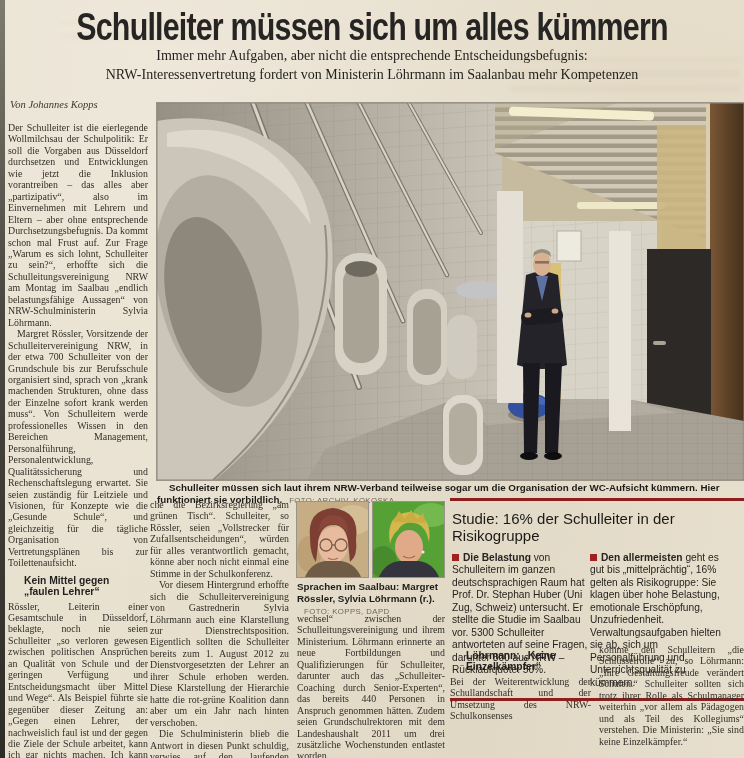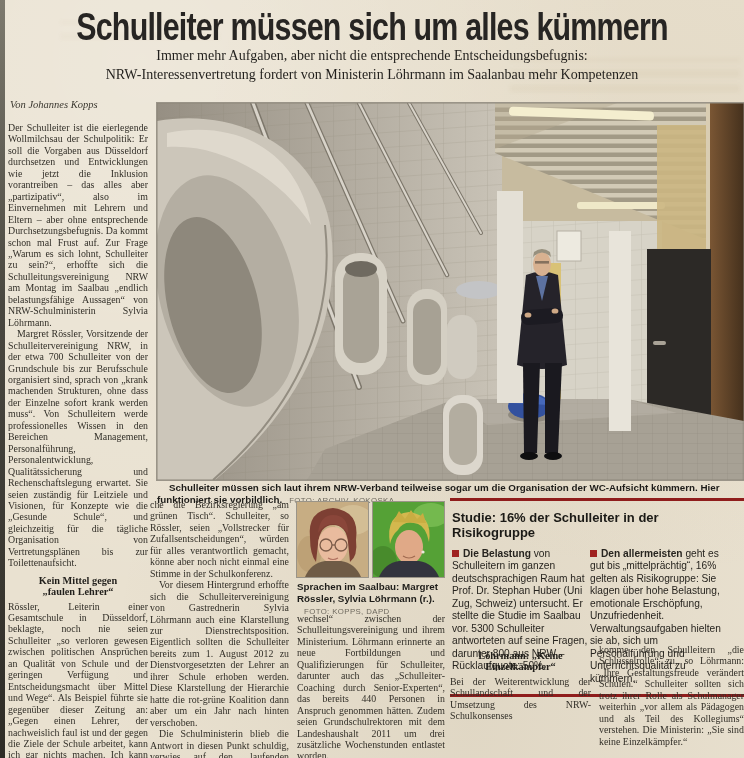--- a/index.html
+++ b/index.html
@@ -20,38 +20,38 @@
     font-family:"Liberation Sans",sans-serif;font-weight:bold;font-size:38px;
     letter-spacing:-1px;color:#272523;white-space:nowrap;
     transform:scaleX(.8);transform-origin:372px 0;}
   .subhead{position:absolute;left:0;top:47px;width:744px;text-align:center;
     font-size:14px;line-height:18.5px;color:#211f1c;}
   .byline{position:absolute;left:10px;top:99px;font-style:italic;font-size:10.5px;color:#3a372f;}
   .bodycol{position:absolute;font-size:9.9px;line-height:11.45px;text-align:justify;
     color:#322f28;hyphens:auto;-webkit-hyphens:auto;}
   .bodycol p{margin:0;}
   .bodycol p.ind{text-indent:9px;}
-  .crosshead{font-family:Liberation Serif, serif;font-weight:bold;font-size:10.3px;
-    color:#211f1b;margin:6px 16px 3px;text-align:center;}
+  .crosshead{font-family:Liberation Sans, sans-serif;font-weight:bold;font-size:10.3px;
+    color:#211f1b;margin:6px 16px 3px;text-align:left;}
   .photo-frame{position:absolute;left:157px;top:103px;width:587px;height:377px;
     outline:1px solid #9a9488;}
   .main-caption{position:absolute;left:157px;top:482px;width:586px;
     font-family:"Liberation Sans",sans-serif;font-size:9.8px;line-height:12px;color:#1d1c19;}
   .main-caption .capbold{font-weight:bold;margin-left:12px;}
   .credit{font-family:"Liberation Sans",sans-serif;font-weight:normal;font-size:7.8px;
     color:#6e695e;letter-spacing:.4px;margin-left:7px;}
   .inline-photos{position:absolute;left:297px;top:502px;width:148px;display:flex;gap:5px;}
   .inline-photos svg{outline:1px solid #9a9488;}
   .inline-caption{position:absolute;left:297px;top:581px;width:150px;
     font-family:"Liberation Sans",sans-serif;font-weight:bold;font-size:9.8px;
     line-height:12px;color:#1d1c19;}
   .infobox{position:absolute;left:450px;top:498px;width:294px;
     font-family:"Liberation Sans",sans-serif;color:#27241f;}
   .box-rule{height:3px;background:#8f1d1c;}
-  .box-title{font-weight:bold;font-size:13px;color:#1b1a16;margin:9px 6px 8px 2px;}
+  .box-title{font-weight:normal;font-size:15px;color:#1b1a16;margin:9px 6px 8px 2px;}
   .box-cols{display:flex;margin-left:2px;}
   .box-col{width:138px;font-size:10.2px;line-height:12.45px;text-align:left;}
   .box-col b{font-weight:bold;}
   .bullet{display:inline-block;width:7px;height:7px;background:#a02220;margin-right:4px;}
   .box-rule.bottom{margin-top:9px;}
 </style>
 </head>
 <body>
 
 <div class="page">

